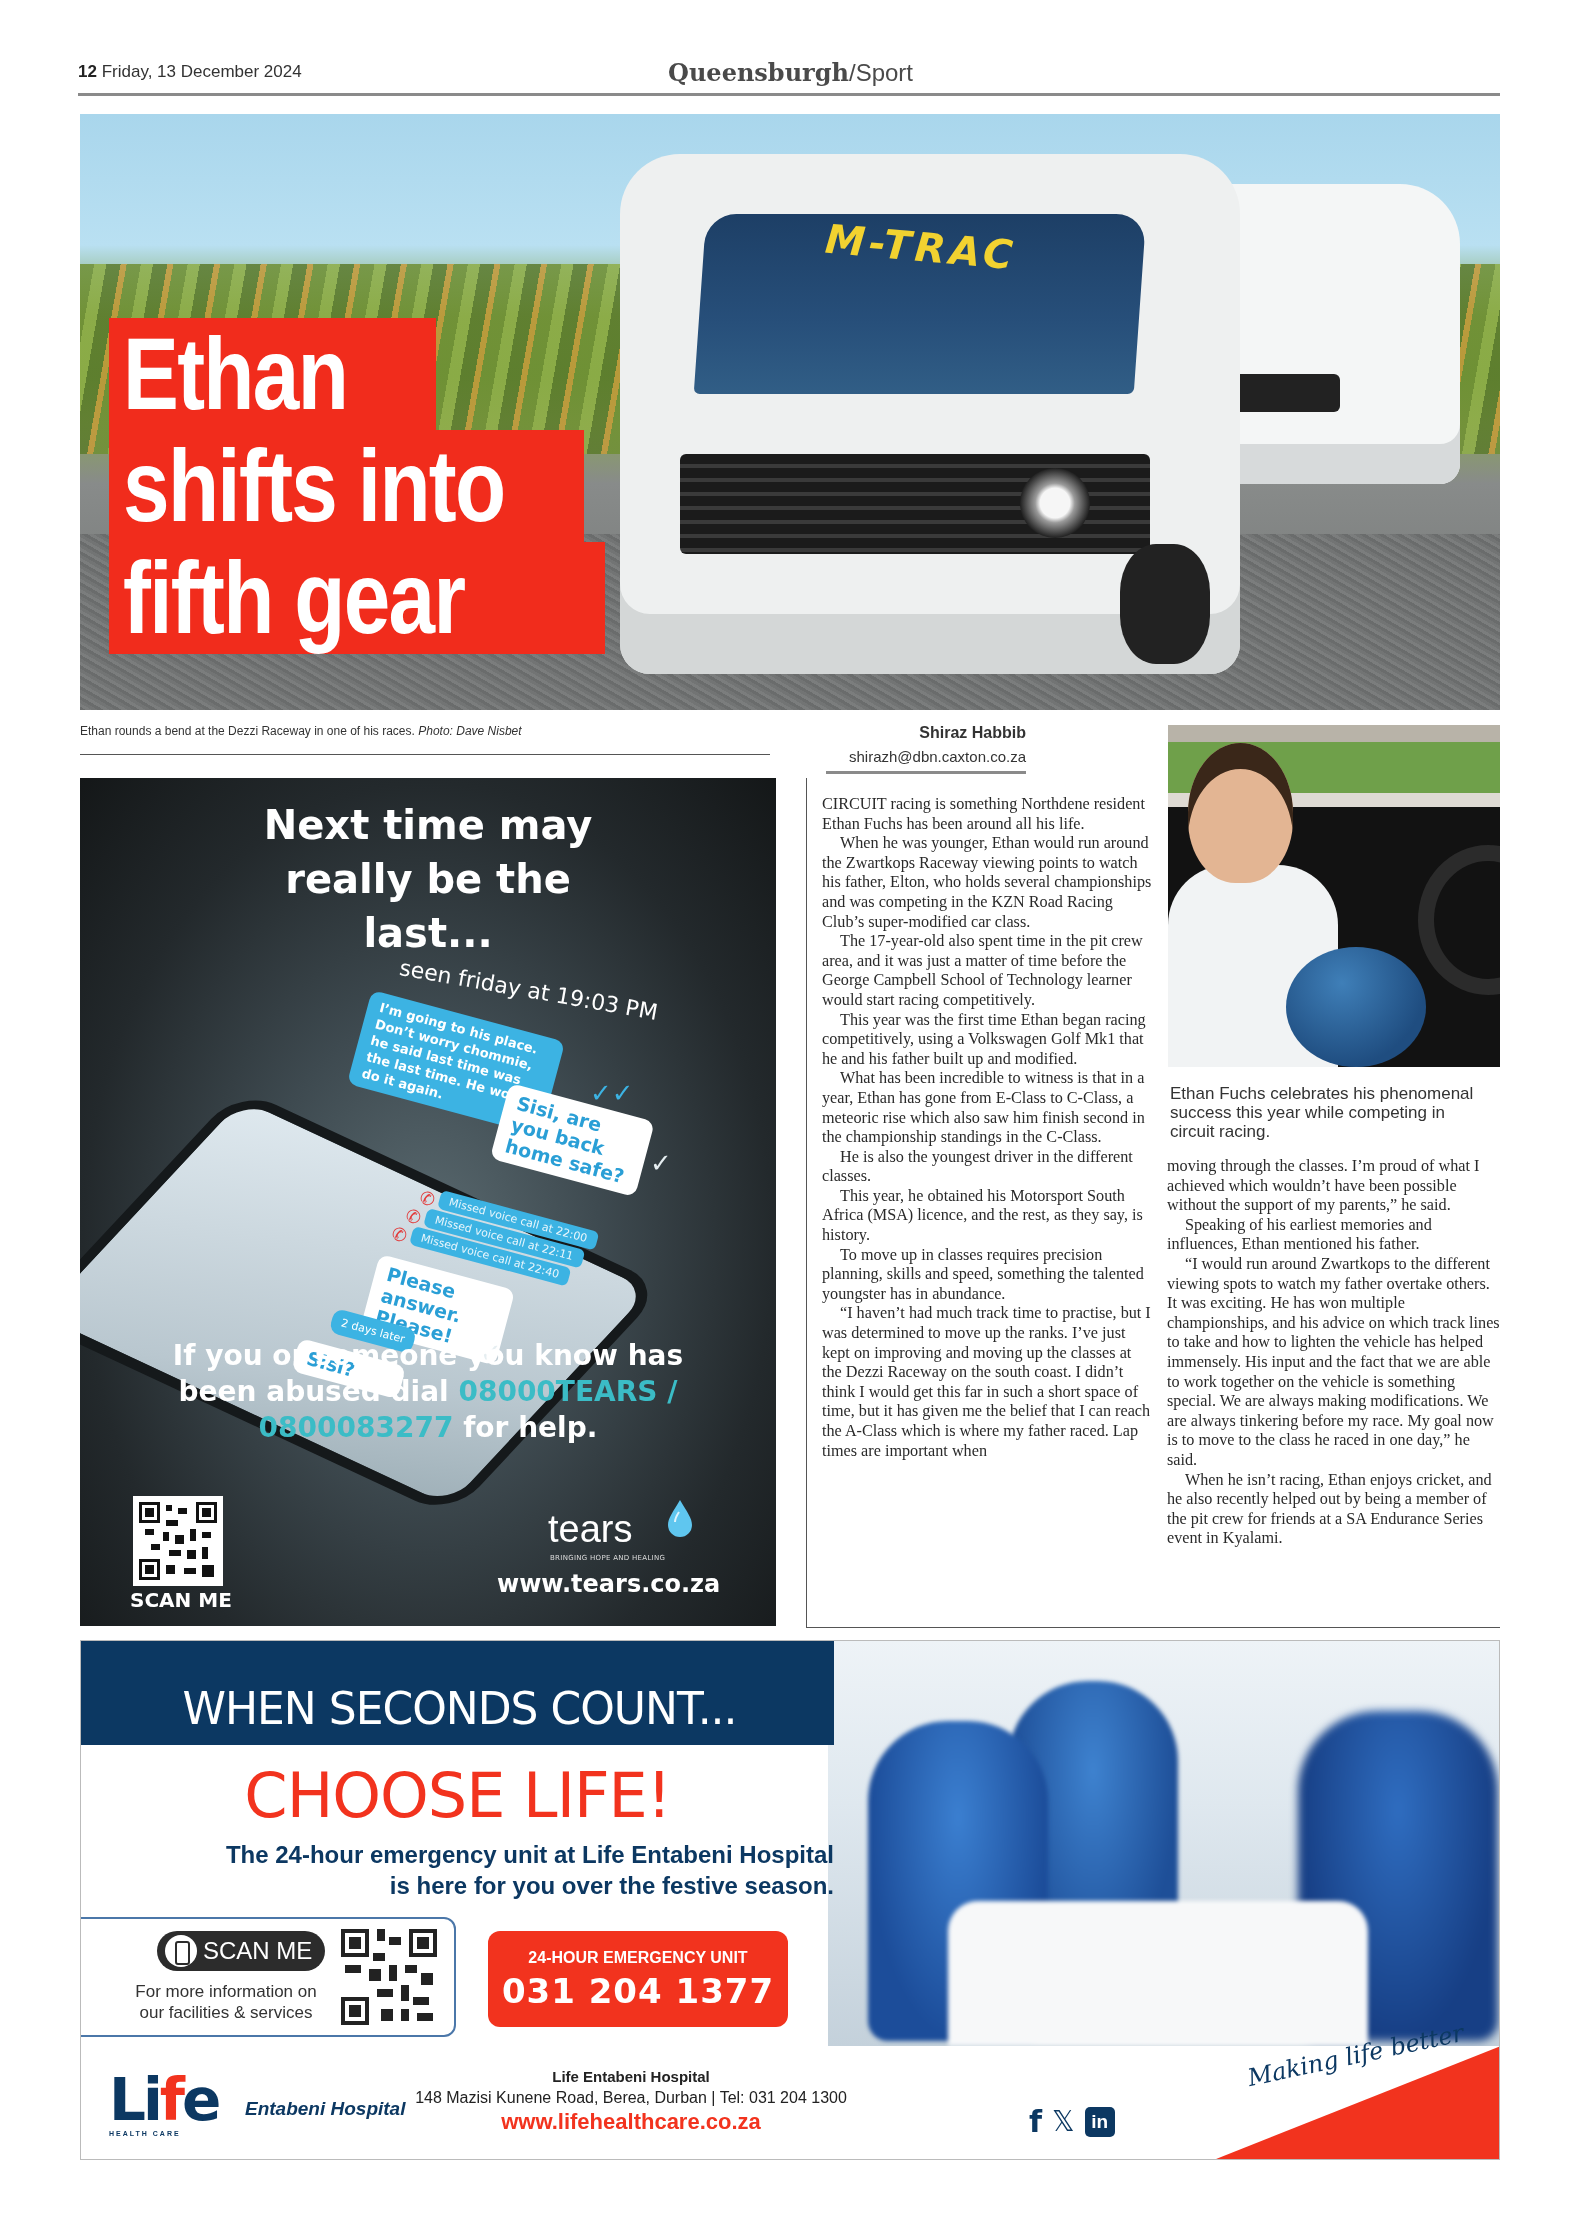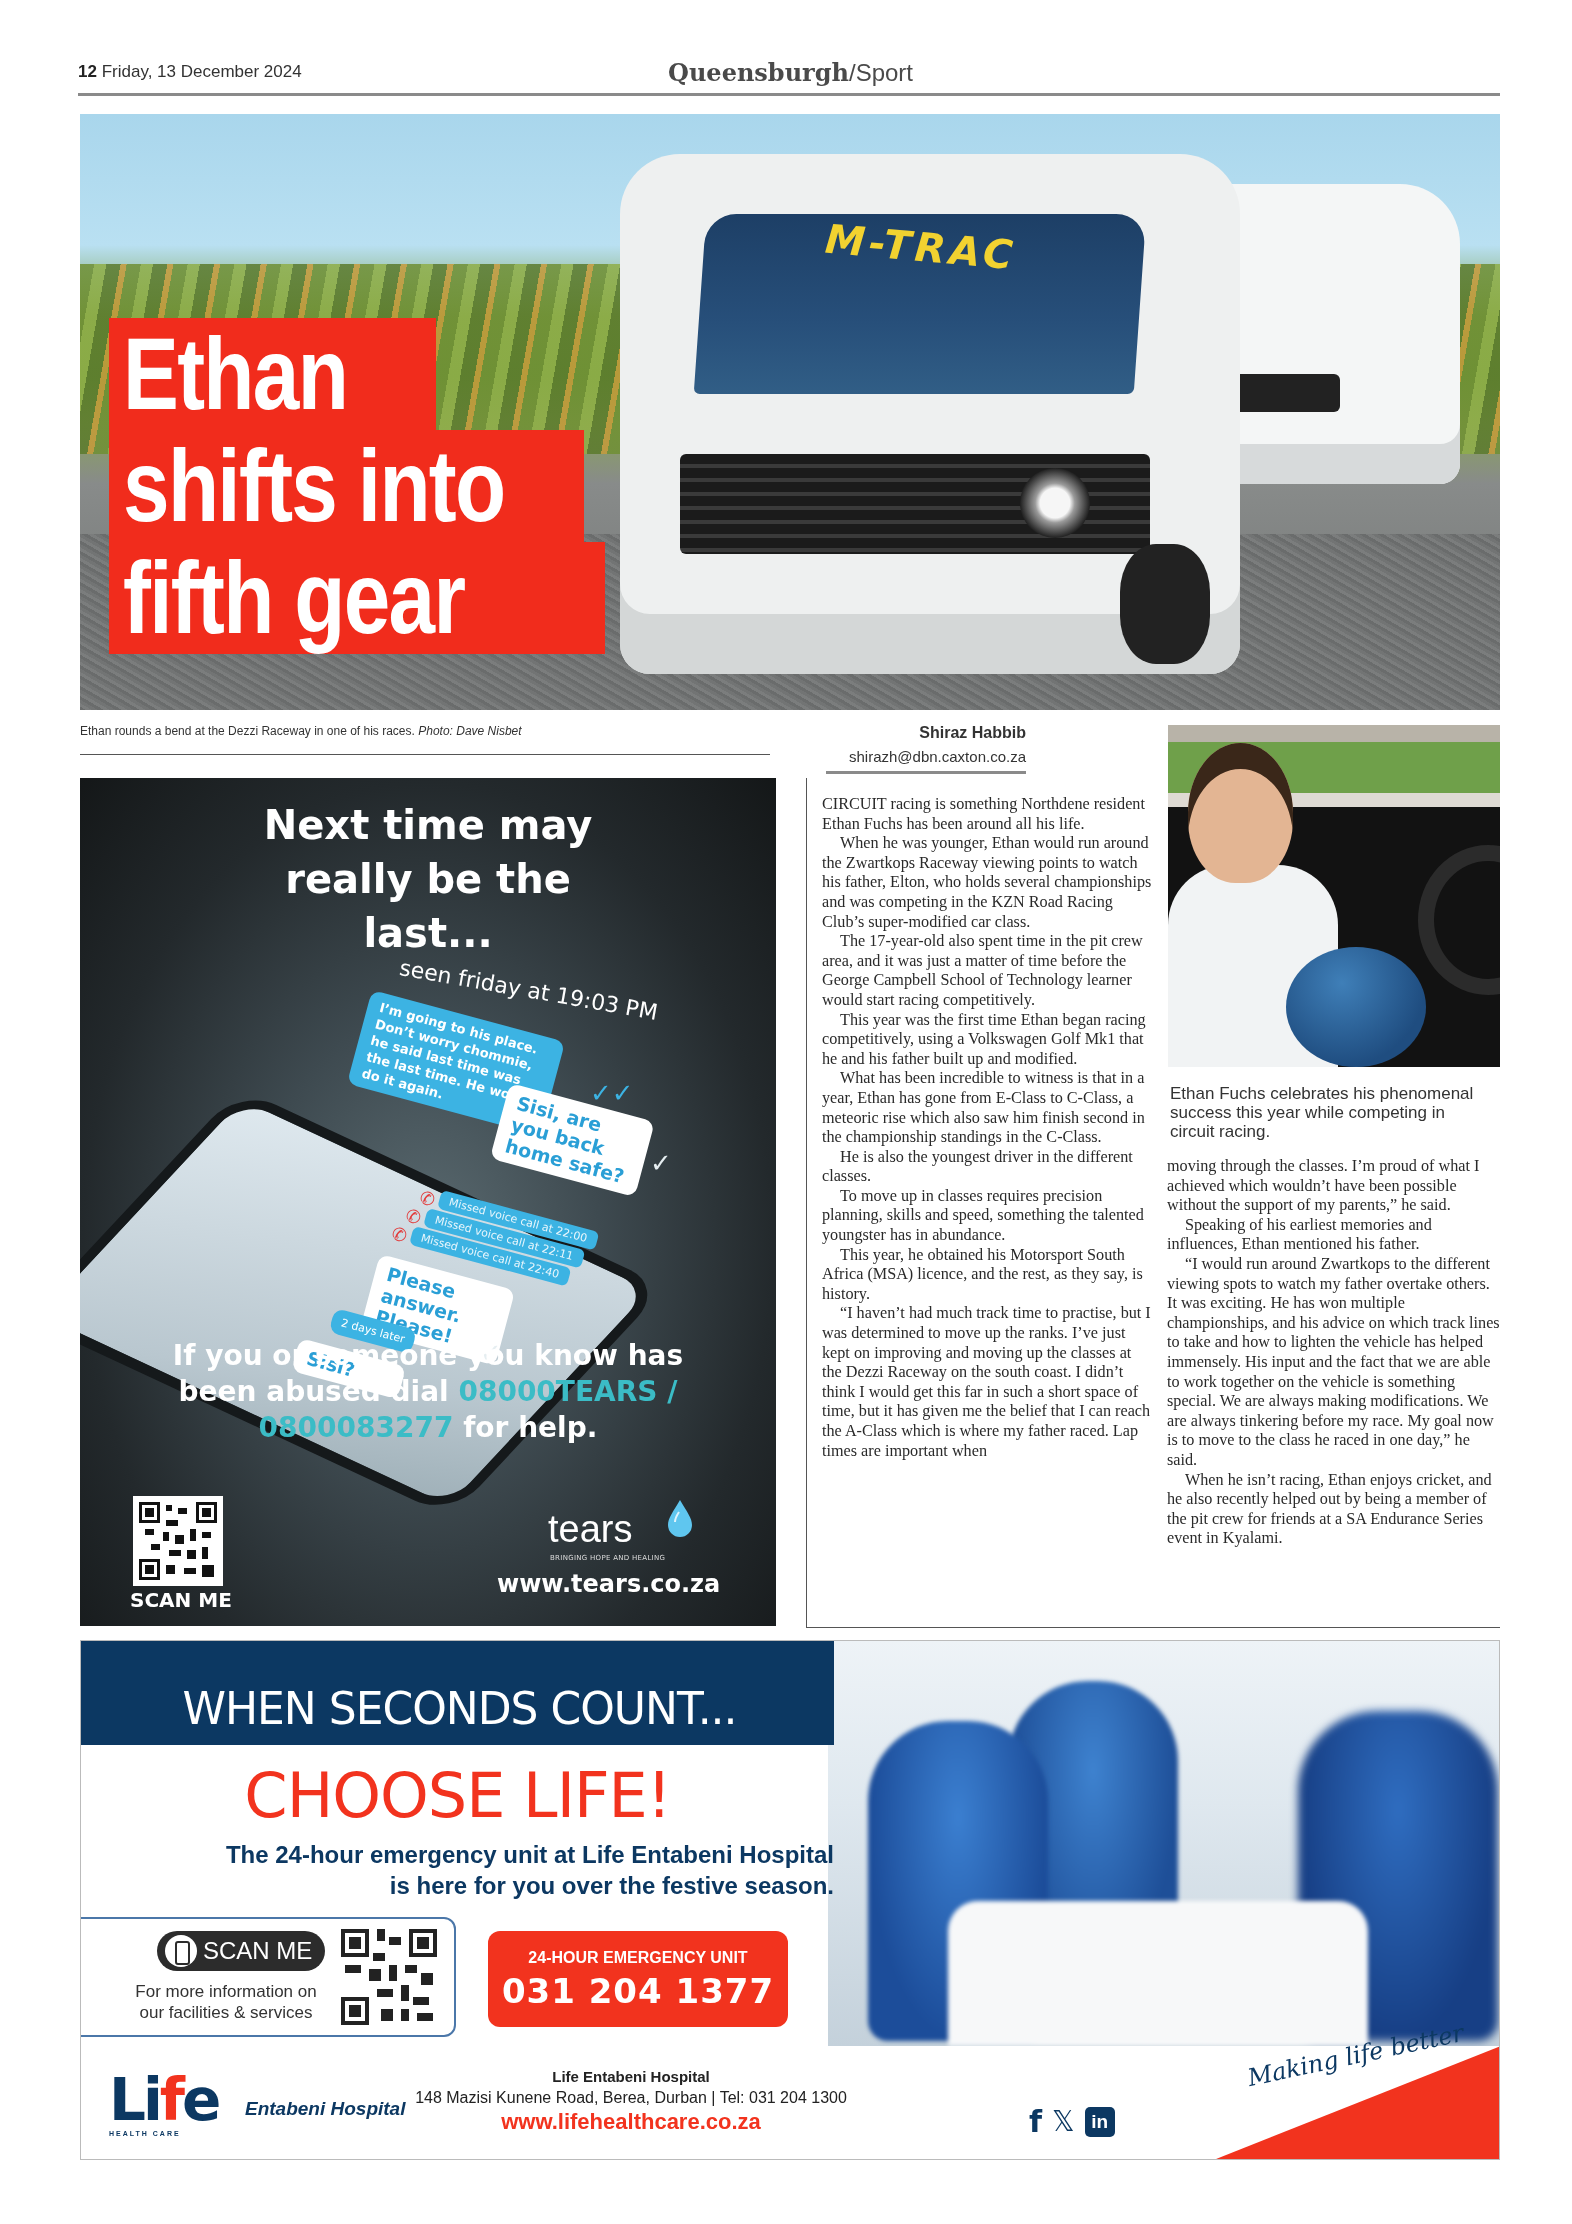--- a/index.html
+++ b/index.html
@@ -235,22 +235,22 @@
 <div class="col-rule"></div>
 <div class="bottom-rule"></div>
 
 <div class="body col1">
   <p class="first">CIRCUIT racing is something Northdene resident Ethan Fuchs has been around all his life.</p>
   <p>When he was younger, Ethan would run around the Zwartkops Raceway viewing points to watch his father, Elton, who holds several championships and was competing in the KZN Road Racing Club’s super-modified car class.</p>
   <p>The 17-year-old also spent time in the pit crew area, and it was just a matter of time before the George Campbell School of Technology learner would start racing competitively.</p>
   <p>This year was the first time Ethan began racing competitively, using a Volkswagen Golf Mk1 that he and his father built up and modified.</p>
   <p>What has been incredible to witness is that in a year, Ethan has gone from E-Class to C-Class, a meteoric rise which also saw him finish second in the championship standings in the C-Class.</p>
   <p>He is also the youngest driver in the different classes.</p>
+  <p>This year, he obtained his Motorsport South Africa (MSA) licence, and the rest, as they say, is history.</p>
   <p>To move up in classes requires precision planning, skills and speed, something the talented youngster has in abundance.</p>
-  <p>This year, he obtained his Motorsport South Africa (MSA) licence, and the rest, as they say, is history.</p>
   <p>“I haven’t had much track time to practise, but I was determined to move up the ranks. I’ve just kept on improving and moving up the classes at the Dezzi Raceway on the south coast. I didn’t think I would get this far in such a short space of time, but it has given me the belief that I can reach the A-Class which is where my father raced. Lap times are important when</p>
 </div>
 
 <div class="portrait">
   <div class="wheel"></div>
   <div class="shirt"></div>
   <div class="head"></div>
   <div class="helmet"></div>
 </div>
 <div class="portrait-caption">Ethan Fuchs celebrates his phenomenal success this year while competing in circuit racing.</div>

